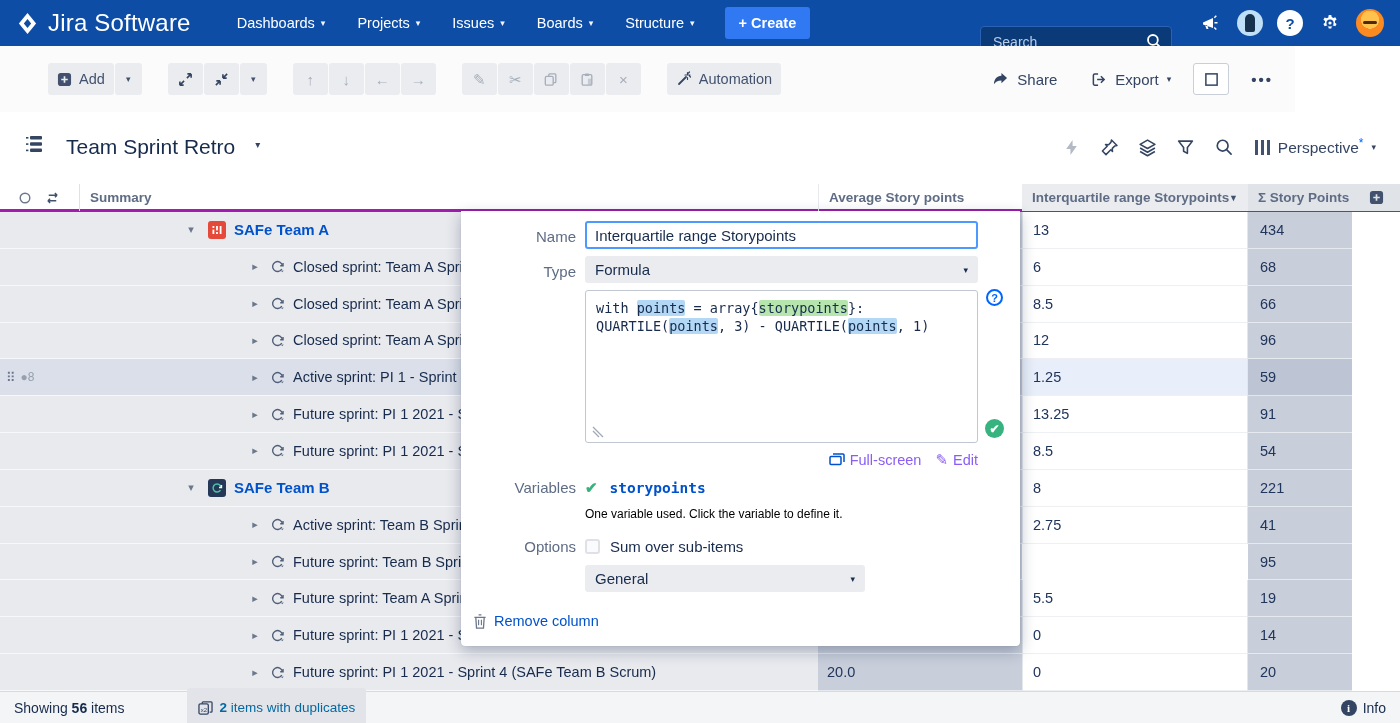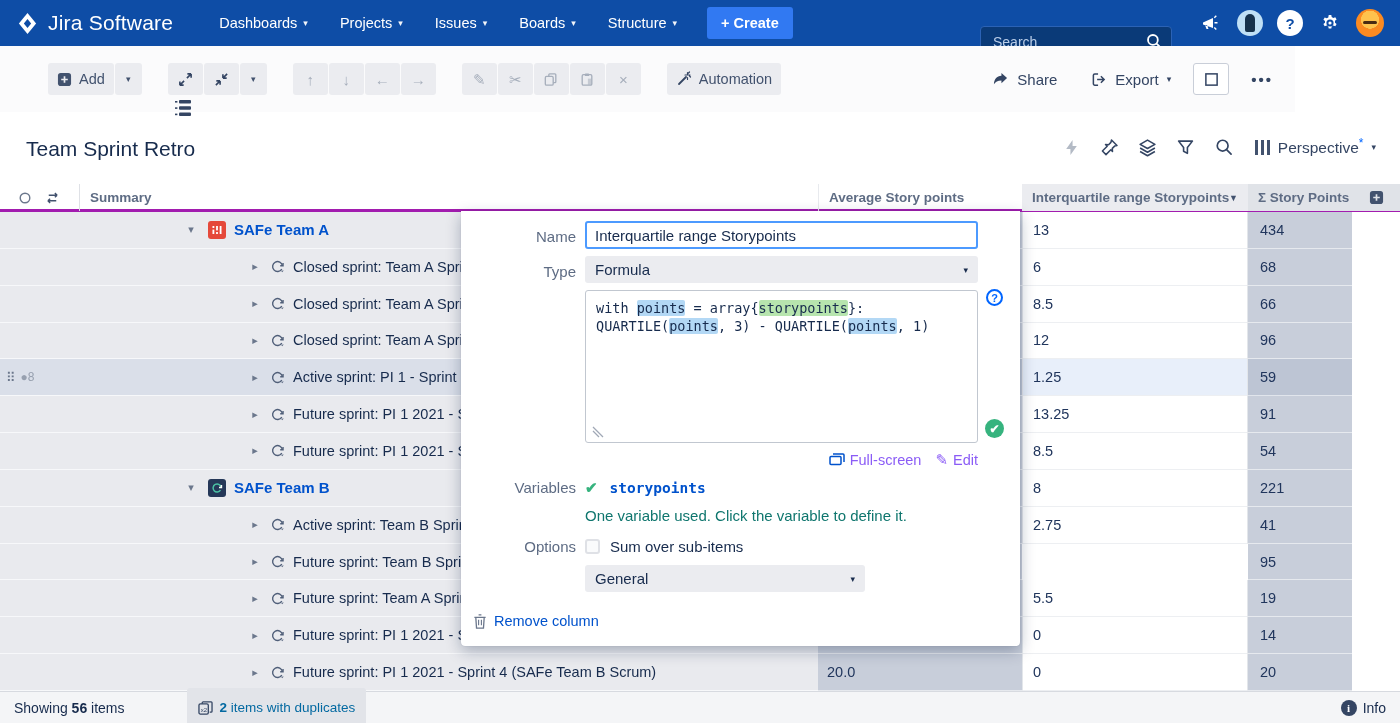--- a/index.html
+++ b/index.html
@@ -3,21 +3,21 @@
 <meta charset="utf-8">
 <style>
   * { margin:0; padding:0; box-sizing:border-box; }
   html,body { width:1400px; height:723px; overflow:hidden; }
   body { font-family:"Liberation Sans", sans-serif; background:#fff; color:#172B4D; }
   #app { position:relative; width:1400px; height:723px; background:#fff; }
 
   
   .topnav { position:absolute; left:0; top:0; width:1400px; height:46px; background:#0E4DA6; display:flex; align-items:center; }
   .logo { display:flex; align-items:center; gap:9px; margin-left:16px; }
-  .logo-text { color:#fff; font-size:21px; font-weight:400; letter-spacing:.2px; }
+  .logo-text { color:#fff; font-size:24px; font-weight:400; letter-spacing:.2px; }
   .navmenus { display:flex; margin-left:30px; }
   .navmenu { color:#fff; font-size:14.5px; padding:0 16px; height:46px; display:flex; align-items:center; gap:6px; cursor:pointer; }
   .navmenu .chev { font-size:9px; opacity:.95; }
   .create-btn { margin-left:14px; background:#3179F2; color:#fff; font-size:14.5px; font-weight:700; border:none; border-radius:3px; height:32px; padding:0 14px; cursor:pointer; }
   .nav-right { margin-left:auto; display:flex; align-items:center; gap:4px; margin-right:12px; }
   .nav-search { position:relative; width:192px; height:32px; margin-right:16px;margin-top:38px; }
   .nav-search input { width:100%; height:100%; background:#0A3A78; border:1px solid #2B62B5; border-radius:4px; color:#CFE0F5; font-size:14px; padding:0 34px 0 12px; outline:none; }
   .nav-search input::placeholder { color:#B9CDE8; }
   .nav-search .mag { position:absolute; right:9px; top:7px; }
   .nav-ic { width:36px; height:36px; display:flex; align-items:center; justify-content:center; cursor:pointer; }
@@ -35,21 +35,21 @@
   .tb-btn.sm { min-width:27px; padding:0 6px; }
   .tb-btn .gi { font-size:15px; line-height:1; }
   .tb-btn.disabled { color:#A6AEBB; cursor:default; }
   .tb-right { margin-left:auto; display:flex; align-items:center; gap:10px; margin-right:10px; }
   .tb-link { background:none; border:none; color:#344563; font-size:15px; display:flex; align-items:center; gap:8px; cursor:pointer; padding:0 12px; height:32px; }
   .tb-outline { background:#fff; border:1px solid #C9CED8; border-radius:3px; width:36px; height:32px; display:flex; align-items:center; justify-content:center; cursor:pointer; }
   .chev9 { font-size:9px; }
 
   
   .view-header { position:absolute; left:0; top:112px; width:1400px; height:70px; background:#fff; display:flex; align-items:center; }
-  .view-title { display:flex; align-items:flex-end; gap:20px; margin-left:26px; cursor:pointer;flex-direction:column; }
+  .view-title { display:flex; align-items:flex-start; gap:20px; margin-left:26px; cursor:pointer; }
   .view-title .t { font-size:21px; font-weight:500; color:#172B4D; }
   .view-title .chev { font-size:10px; color:#344563; margin-top:4px; }
   .vh-icons { margin-left:auto; display:flex; align-items:center; gap:8px; margin-right:24px; }
   .vh-ic { width:30px; height:30px; display:flex; align-items:center; justify-content:center; cursor:pointer; }
   .perspective { display:flex; align-items:center; gap:8px; cursor:pointer; color:#344563; font-size:15.5px; margin-left:8px; }
   .bars3 { display:flex; gap:3px; }
   .bars3 i { width:3px; height:15px; background:#42526E; display:block; }
   .pstar { color:#0065FF; font-size:12px; vertical-align:super; }
 
   
@@ -92,21 +92,21 @@
   .tok-blue { background:#B3D8F5; border-radius:2px; }
   .tok-green { background:#B7E5AE; border-radius:2px; }
   .resize-h { position:absolute; left:6px; bottom:4px; width:12px; height:12px; opacity:.8; }
   .help-ring { position:absolute; left:525px; top:78px; width:17px; height:17px; border:2px solid #0065FF; border-radius:50%; color:#0065FF; font-size:11px; font-weight:700; display:flex; align-items:center; justify-content:center; cursor:pointer; }
   .ok-badge { position:absolute; left:524px; top:208px; width:19px; height:19px; background:#36B37E; border-radius:50%; color:#fff; font-size:12px; font-weight:700; display:flex; align-items:center; justify-content:center; }
   .p-links { position:absolute; top:240px; right:42px; display:flex; gap:14px; color:#8b5cf6; font-size:14.5px; }
   .p-links .lnk { display:flex; align-items:center; gap:5px; cursor:pointer; }
   .vars-row { position:absolute; left:124px; top:268px; display:flex; align-items:center; gap:12px; }
   .vcheck { color:#36B37E; font-size:15px; font-weight:700; }
   .varname { font-family:"DejaVu Sans Mono", monospace; font-weight:700; color:#0052CC; font-size:14.5px; cursor:pointer; }
-  .vars-help { position:absolute; left:124px; top:296px; color:#0f766e; font-size:15px; }
+  .vars-help { position:absolute; left:124px; top:296px; color:#000000; font-size:12px; }
   .opt-row { position:absolute; left:124px; top:327px; display:flex; align-items:center; gap:10px; }
   .checkbox { width:15px; height:15px; border:2px solid #DFE1E6; background:#FAFBFC; border-radius:3px; cursor:pointer; }
   .remove-row { position:absolute; left:12px; top:402px; display:flex; align-items:center; gap:7px; color:#0052CC; font-size:14.5px; cursor:pointer; }
 
   
   .footer { position:absolute; left:0; top:691px; width:1400px; height:32px; background:#F4F5F7; border-top:1px solid #D7DAE0; display:flex; align-items:center; font-size:14px; color:#172B4D; }
   .showing { margin-left:14px; }
   .dup-chip { margin-left:62px; background:#E2E4E9; border-radius:3px; height:39px; display:flex; align-items:center; gap:7px; padding:0 11px; font-size:13.5px; color:#0369a1; cursor:pointer; }
   .foot-right { margin-left:auto; margin-right:14px; display:flex; align-items:center; gap:6px; cursor:pointer; }
   .info-dot { width:16px; height:16px; border-radius:50%; background:#344563; color:#fff; font-size:11px; font-weight:700; font-family:"Liberation Serif",serif; display:flex; align-items:center; justify-content:center; }

